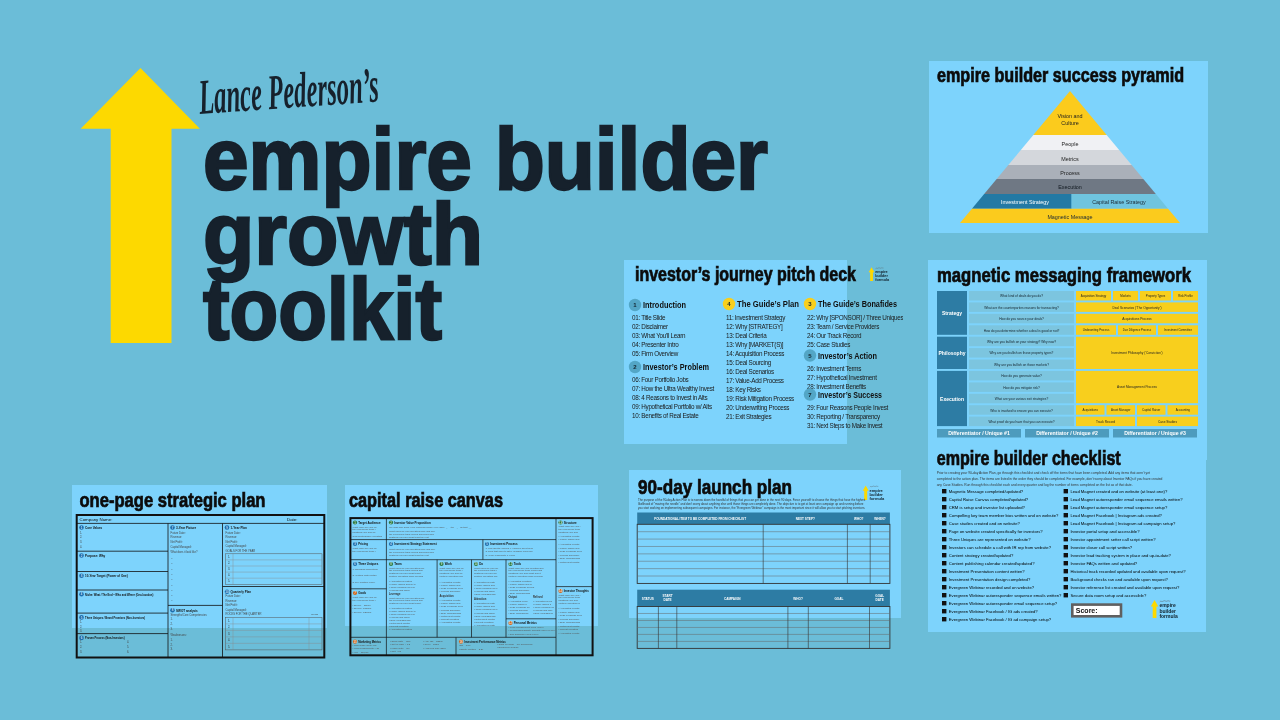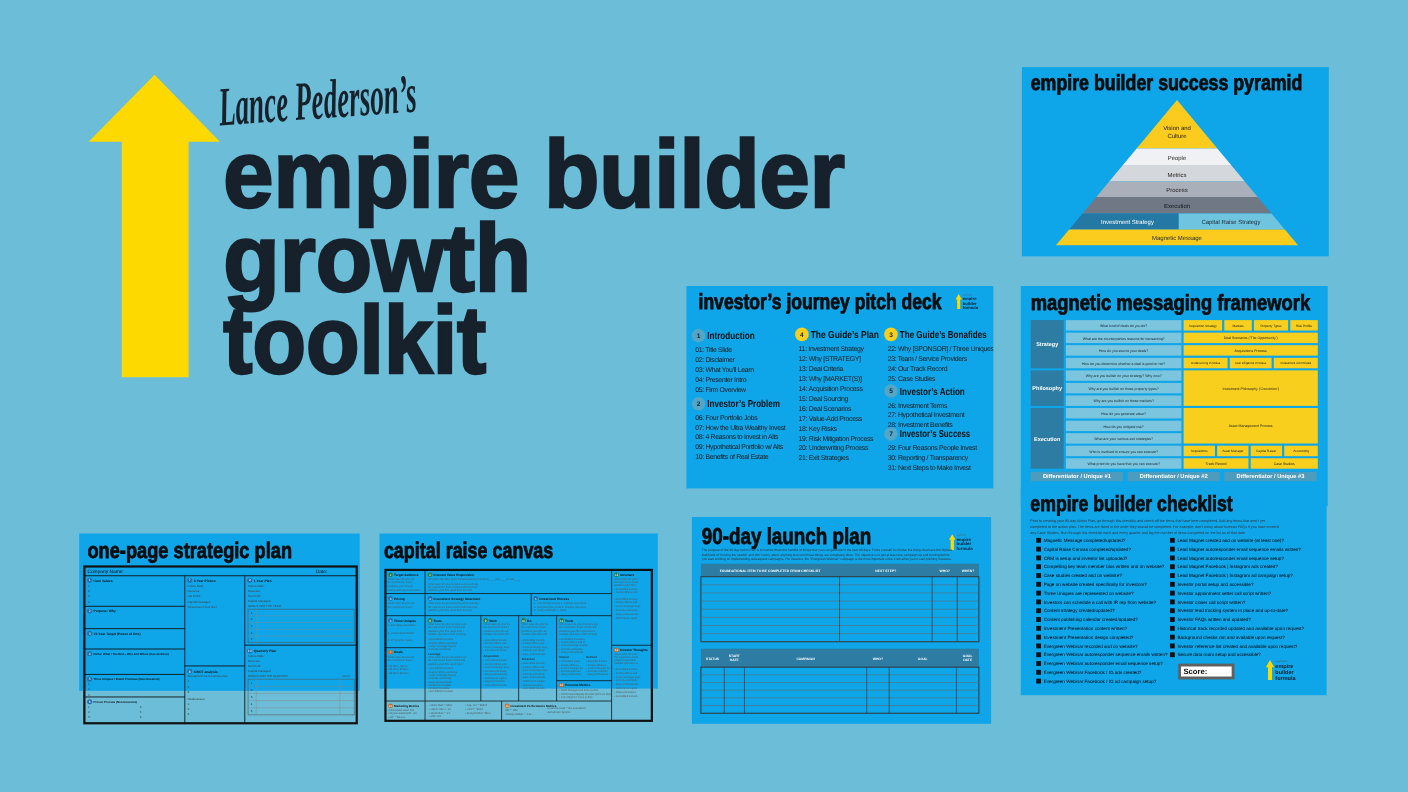--- a/index.html
+++ b/index.html
@@ -1,17 +1,17 @@
 <!DOCTYPE html>
 <html><head>
 <meta charset="utf-8">
 <style>
 html,body{margin:0;padding:0}
 body{width:1280px;height:720px;background:#6bbdd8;font-family:"Liberation Sans",sans-serif;position:relative;overflow:hidden}
-.card{position:absolute;background:#0ea5e9}
+.card{position:absolute;background:#7dd3fc}
 svg{display:block}
 </style>
 </head>
 <body>
 
 <svg width="1280" height="720" style="position:absolute;left:0;top:0" viewBox="0 0 1280 720">
 
 <g>
       <polygon points="140.5,68 199.9,128.8 171.5,128.8 171.5,343 110.7,343 110.7,128.8 80.6,128.8" fill="#fdd900"></polygon>
     </g>
@@ -76,21 +76,21 @@
 <text x="190" y="142.8" font-size="5.4" fill="#1d2b36" text-anchor="middle">Capital Raise Strategy</text>
       </g>
 
 <g>
         <polygon points="42.92,147.7 239.08,147.7 251,162 31,162" fill="#fbcb1d"></polygon>
 <text x="141" y="157.5" font-size="5.4" fill="#1d2b36" text-anchor="middle">Magnetic Message</text>
       </g>
 </svg>
 </div>
 
-<div class="card" style="left:624px;top:260px;width:279px;height:184px">
+<div class="card" style="left:624px;top:260px;width:223px;height:184px">
 <svg width="279" height="184" viewBox="0 0 279 184">
 
 <g>
         <text x="11" y="20.5" font-weight="bold" font-size="20" fill="#0c0c0c" stroke="#0c0c0c" stroke-width="0.7" textLength="221" lengthAdjust="spacingAndGlyphs">investor’s journey pitch deck</text>
       </g>
 
 <g transform="translate(244.7,7.3) scale(0.76)">
         <polygon points="3.75,0 7.5,6.4 5.6,6.4 5.6,18 1.9,18 1.9,6.4 0,6.4" fill="#fdd900"></polygon>
         <path d="M9,1.8 C10,0.2 11,2.2 12.5,1.0 C14,-0.2 15,2.0 16.5,0.9 C17.5,0.2 18.5,1.4 19.5,1.0" fill="none" stroke="#555" stroke-width="0.45"></path>
         <text x="8.6" y="7.4" font-size="5" font-weight="bold" fill="#10202a">empire</text>
@@ -677,21 +677,21 @@
         <text x="116" y="157.7" font-size="2.8" fill="#fff" text-anchor="middle">16</text>
         <text x="119.2" y="157.7" font-size="2.7" font-weight="bold" fill="#111">Investment Performance Metrics</text>
 <text x="114" y="161" font-size="2.4" fill="#555">IRR = 18%</text>
 <text x="114" y="164.8" font-size="2.4" fill="#555">• Equity Multiple = 2.2x</text>
 <text x="152" y="159.5" font-size="2.4" fill="#555">• Cash-on-Cash = 8% annualized</text>
 <text x="152" y="163" font-size="2.4" fill="#555">• Breakeven 3yrs/10</text>
       </g>
 </svg>
 </div>
 
-<div class="card" style="left:629px;top:470px;width:272px;height:188px">
+<div class="card" style="left:629px;top:470px;width:272px;height:148px">
 <svg width="272" height="188" viewBox="0 0 272 188">
 
 <g>
         <text x="9" y="24.4" font-weight="bold" font-size="21" fill="#0c0c0c" stroke="#0c0c0c" stroke-width="0.7" textLength="154" lengthAdjust="spacingAndGlyphs">90-day launch plan</text>
       </g>
 
 <g transform="translate(233.7,15.6) scale(0.8)">
         <polygon points="3.75,0 7.5,6.4 5.6,6.4 5.6,18 1.9,18 1.9,6.4 0,6.4" fill="#fdd900"></polygon>
         <path d="M9,1.8 C10,0.2 11,2.2 12.5,1.0 C14,-0.2 15,2.0 16.5,0.9 C17.5,0.2 18.5,1.4 19.5,1.0" fill="none" stroke="#555" stroke-width="0.45"></path>
         <text x="8.6" y="7.4" font-size="5" font-weight="bold" fill="#10202a">empire</text>

